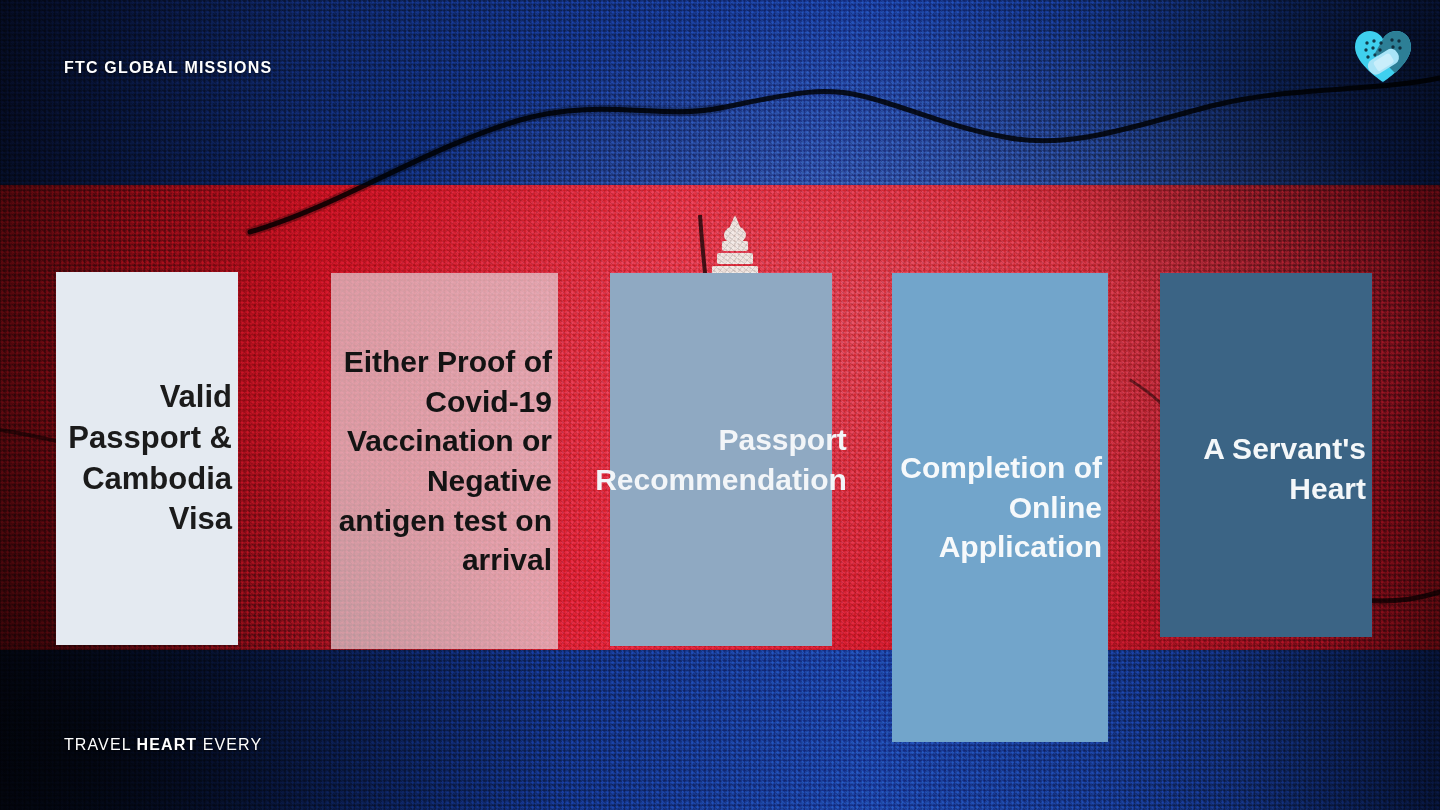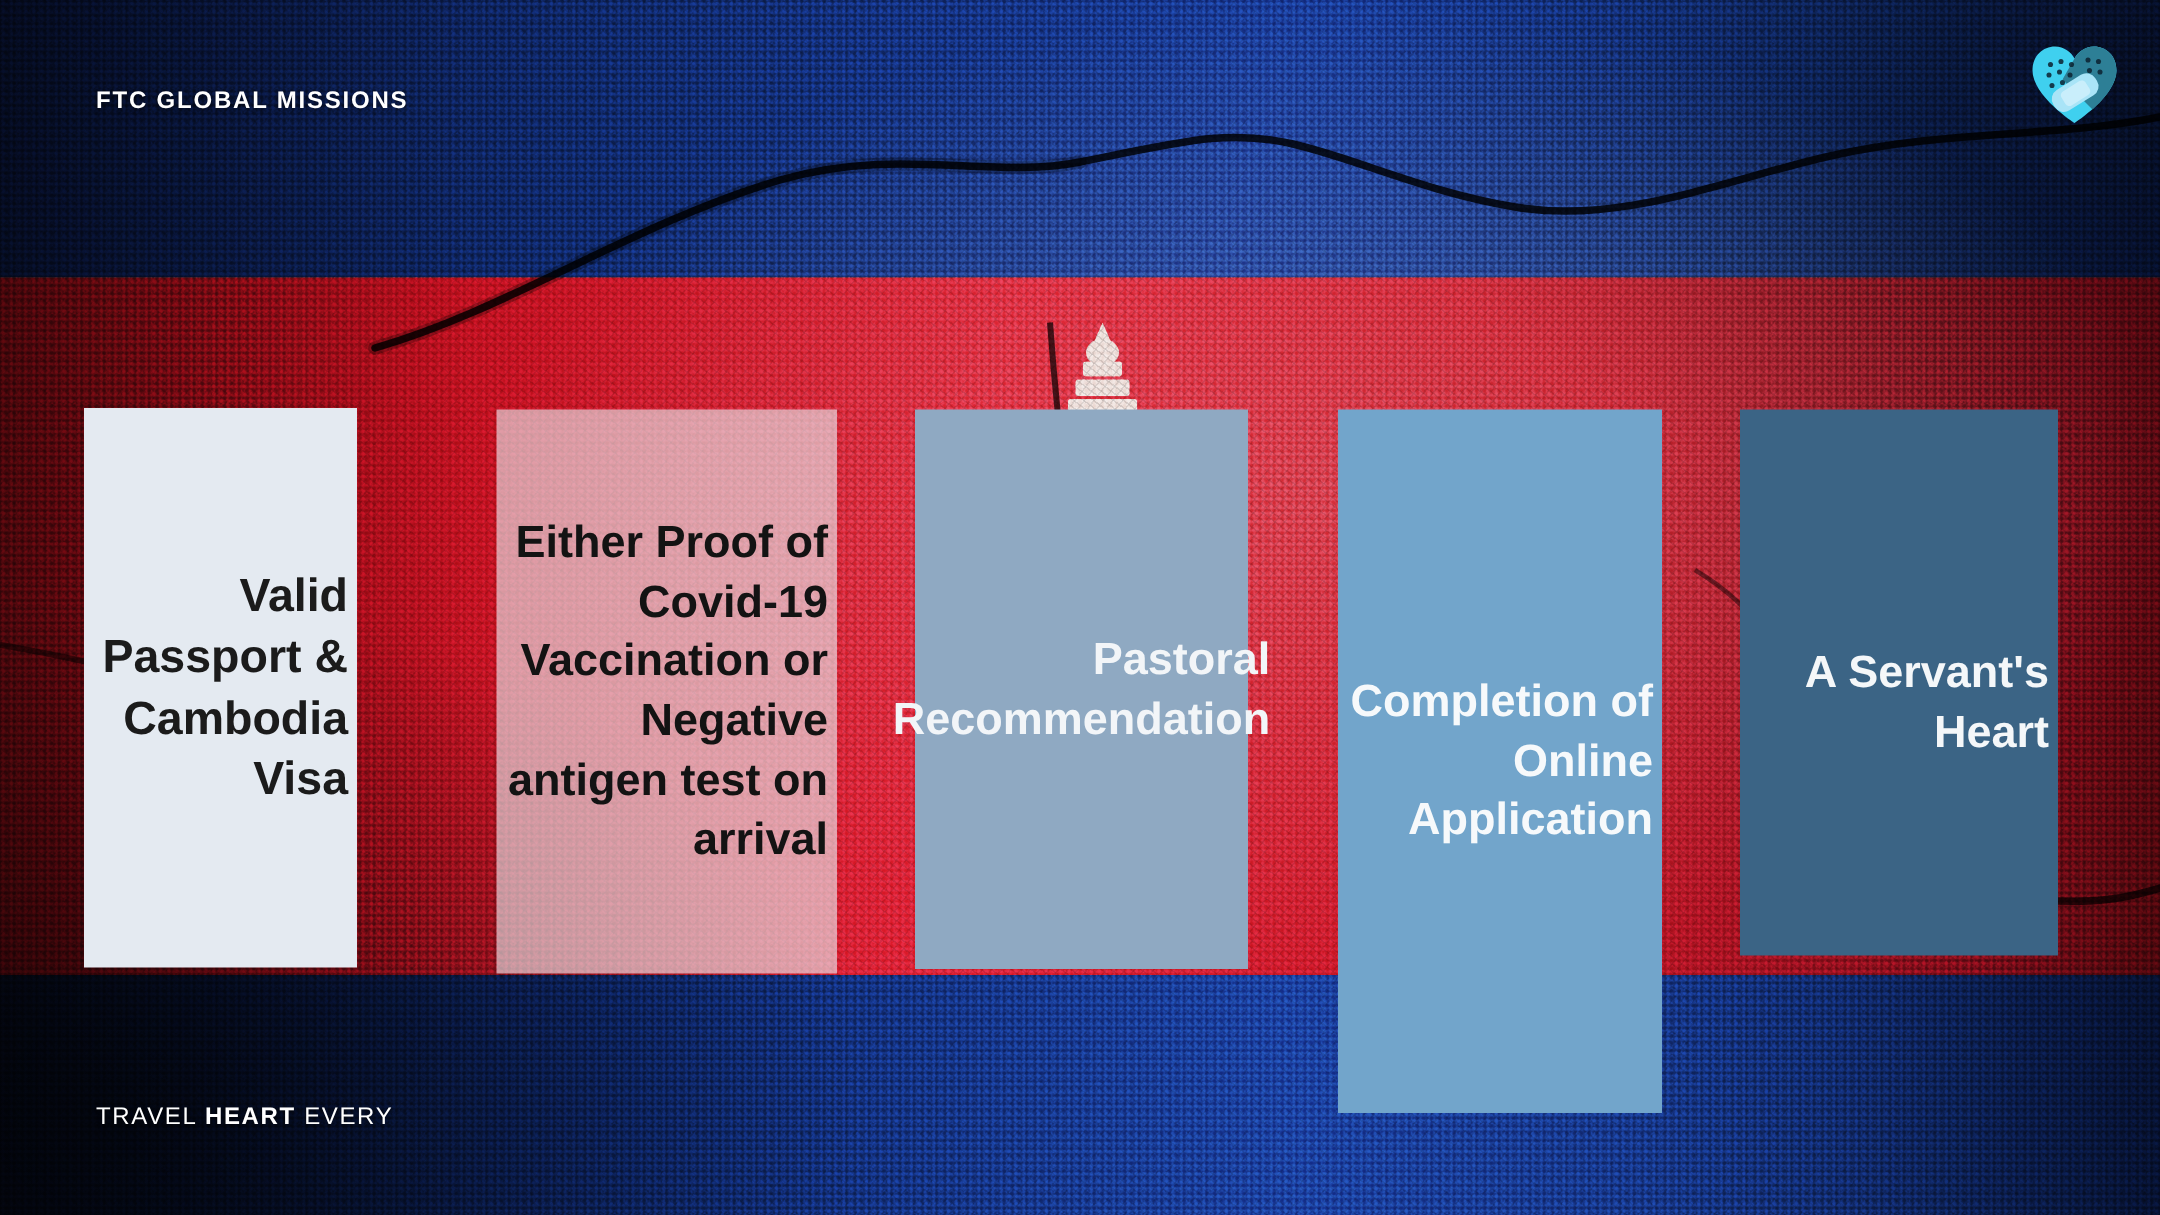--- a/index.html
+++ b/index.html
@@ -219,21 +219,21 @@
   </svg>
 
 
   <div class="card card-1">
     <span>Valid Passport &amp; Cambodia Visa</span>
   </div>
   <div class="card card-2">
     <span>Either Proof of Covid-19 Vaccination or Negative antigen test on arrival</span>
   </div>
   <div class="card card-3">
-    <span>Pastoral Recommendation</span>
+    <span>Passport Recommendation</span>
   </div>
   <div class="card card-4">
     <span>Completion of Online Application</span>
   </div>
   <div class="card card-5">
     <span>A Servant's Heart</span>
   </div>
 
   <div class="footer">
     <span>TRAVEL </span><b>HEART</b><span> EVERY</span>

